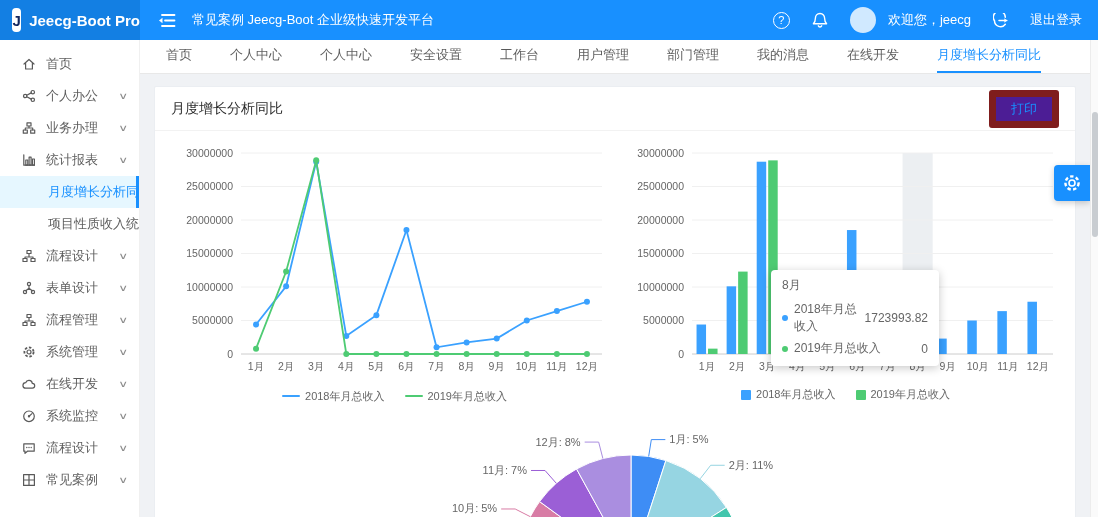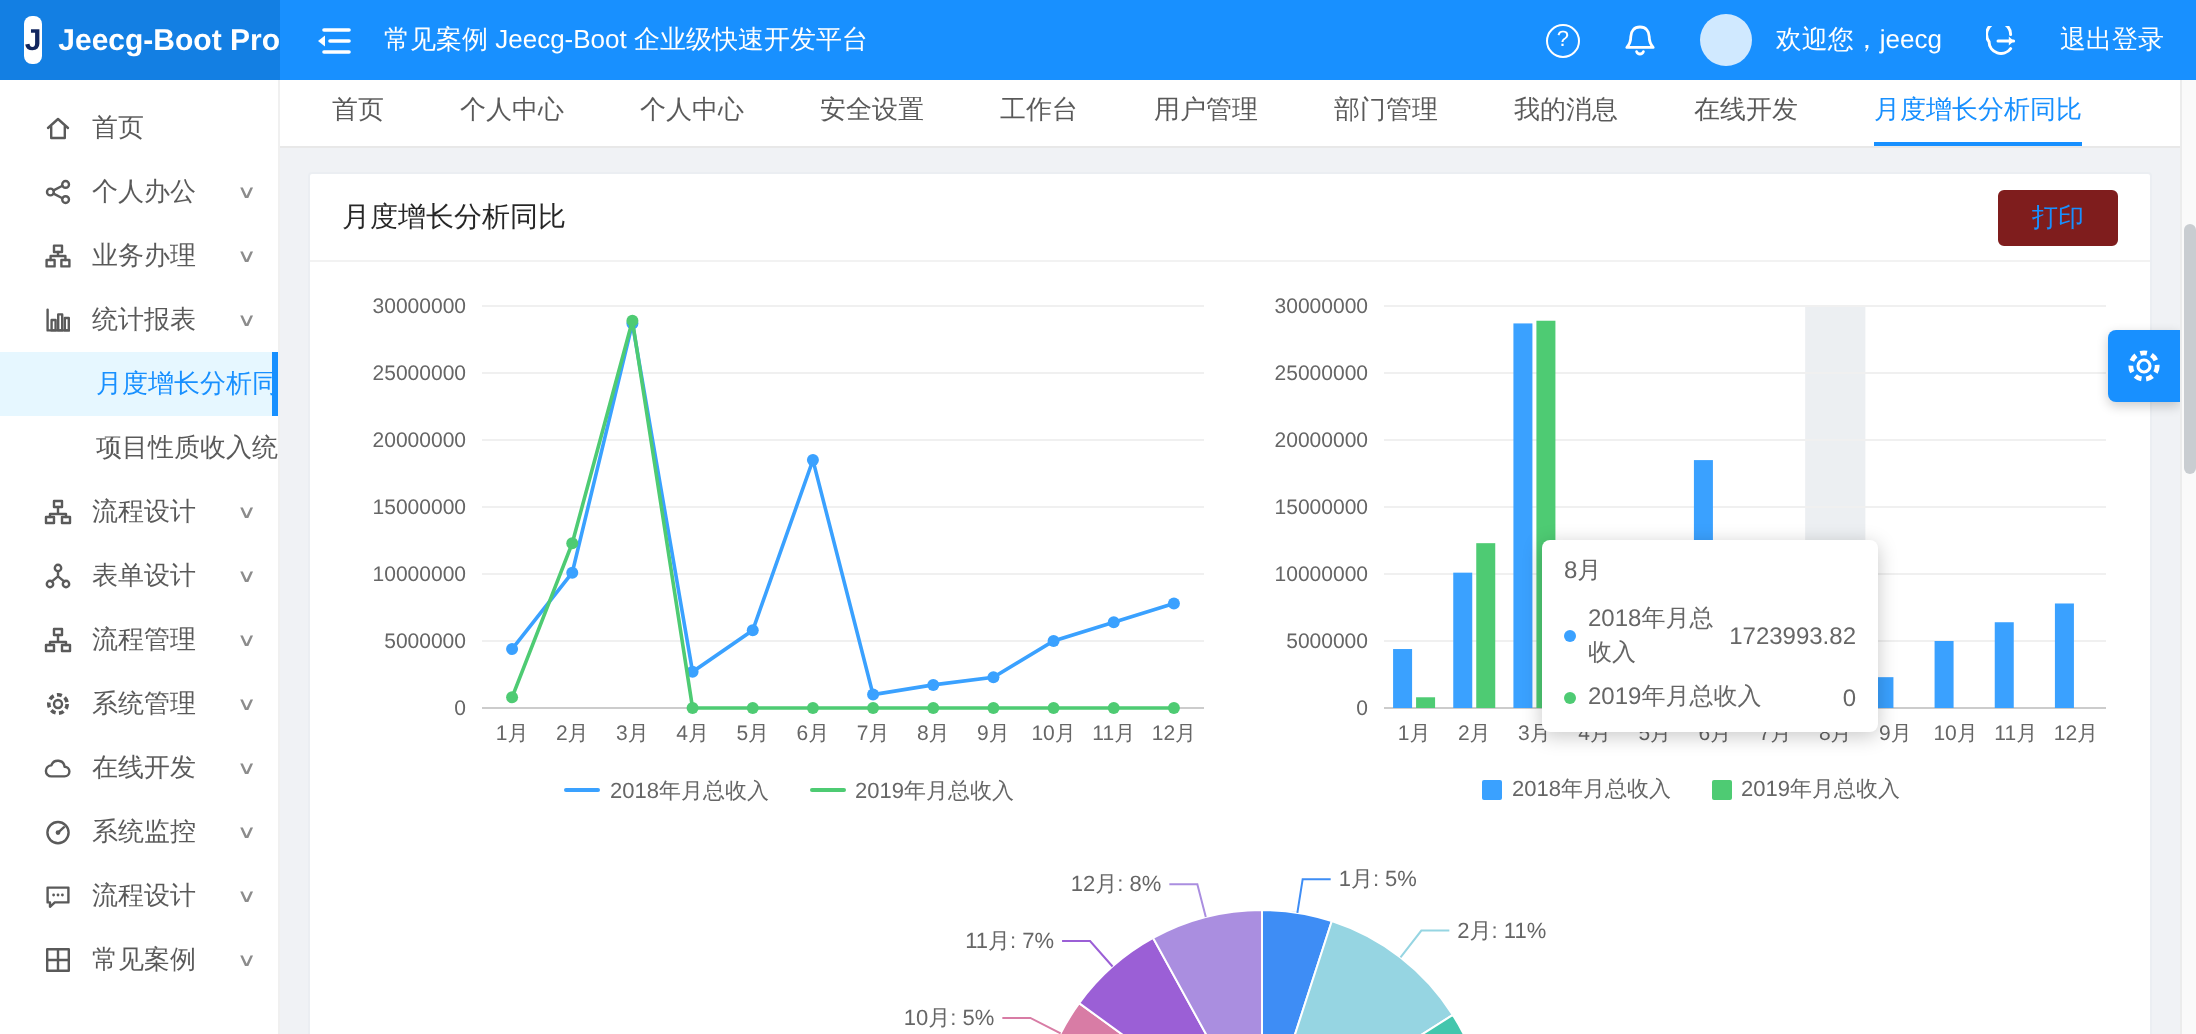--- a/index.html
+++ b/index.html
@@ -32,21 +32,21 @@
   
   .tabbar { position:absolute; left:140px; top:40px; right:8px; height:34px; background:#fff; border-bottom:1px solid #e8e8e8; display:flex; align-items:flex-end; padding-left:26px; z-index:4; }
   .tab { height:34px; line-height:32px; margin-right:38px; font-size:13px; color:rgba(0,0,0,.65); cursor:pointer; border-bottom:2px solid transparent; white-space:nowrap; }
   .tab.active { color:#1890ff; border-bottom-color:#1890ff; }
 
   
   .content { position:absolute; left:140px; top:74px; right:8px; bottom:0; overflow:hidden; }
   .card { background:#fff; border:1px solid #ebeef2; border-radius:2px; margin:12px 14px 0 14px; }
   .card-head { height:44px; display:flex; align-items:center; padding:0 16px; border-bottom:1px solid #f2f2f2; }
   .card-title { font-size:14px; font-weight:500; color:rgba(0,0,0,.85); }
-  .print-btn { margin-left:auto; background:#7f1d1d; border:2px solid #7f1d1d; color:#1890ff; border-radius:3px; padding:3px 15px; font-size:13px; cursor:pointer; }
+  .print-btn { margin-left:auto; background:#4c1d95; border:7px solid #7f1d1d; color:#1890ff; border-radius:3px; padding:3px 15px; font-size:13px; cursor:pointer; }
   .card-body { padding:8px 14px 0 14px; }
   .charts-row { display:flex; }
   .chart-box { flex:1; position:relative; }
   .legend { text-align:center; font-size:11px; color:#666; height:22px; }
   .legend-item { display:inline-flex; align-items:center; gap:5px; margin:0 10px; cursor:pointer; }
   .sym-line { width:18px; height:2px; border-radius:1px; display:inline-block; }
   .sym-sq { width:10px; height:10px; border-radius:1px; display:inline-block; }
 
   
   .ec-tooltip { position:absolute; left:151px; top:131px; width:168px; background:#fff; border-radius:4px; box-shadow:0 2px 10px rgba(0,0,0,.22); padding:7px 11px 9px 11px; font-size:12px; color:#666; z-index:6; }

